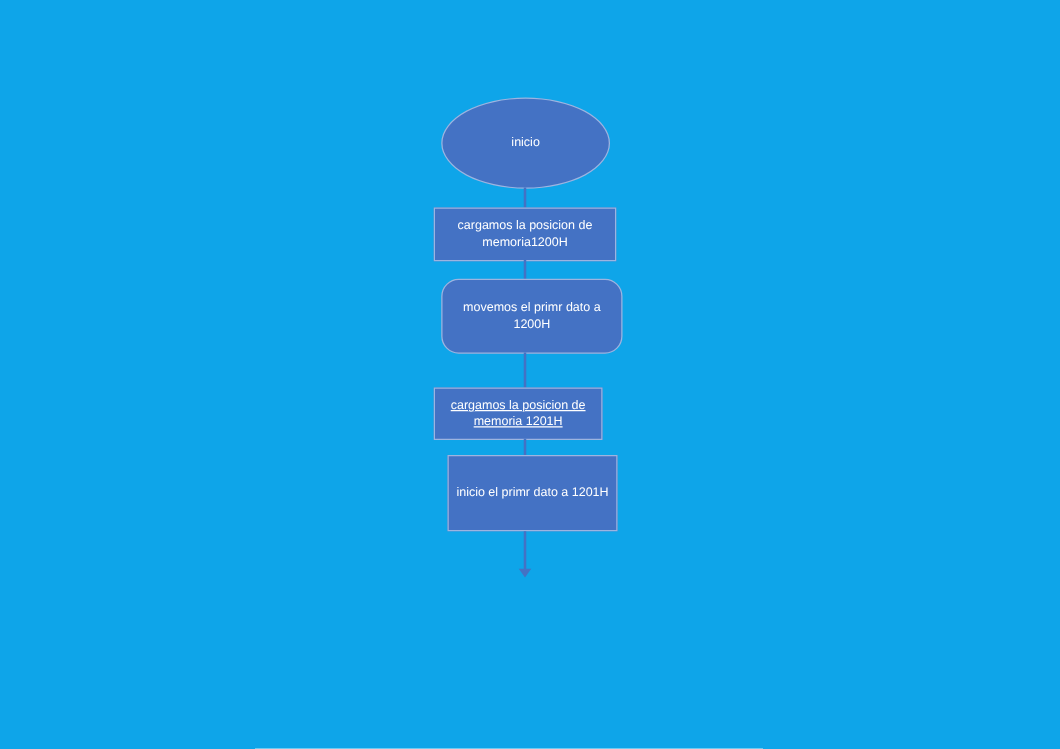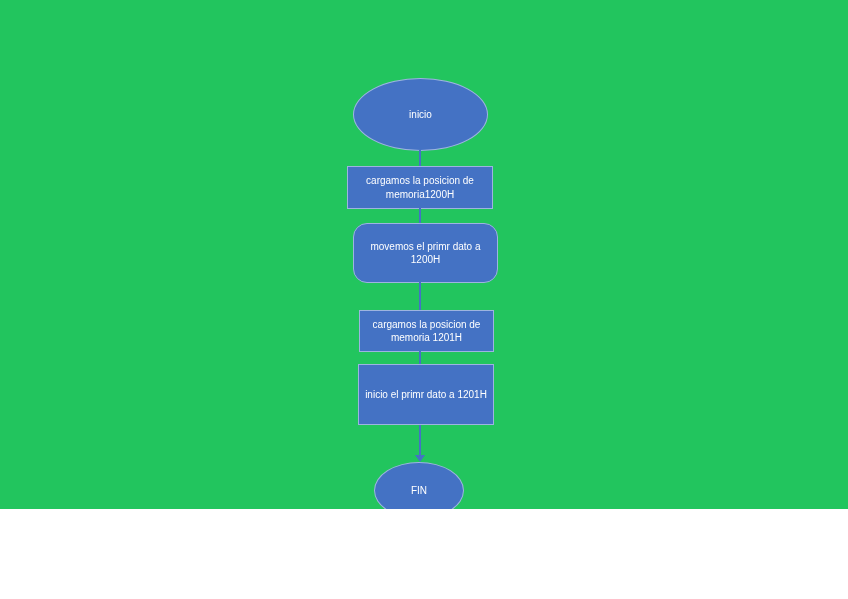--- a/index.html
+++ b/index.html
@@ -4,22 +4,22 @@
 <style>
   html, body {
     margin: 0;
     padding: 0;
     background: #ffffff;
     font-family: "Liberation Sans", sans-serif;
   }
   .canvas {
     position: relative;
     width: 848px;
-    height: 509px;
-    background: #22c55e;
+    height: 599px;
+    background: #0ea5e9;
     overflow: hidden;
   }
   .node {
     position: absolute;
     display: flex;
     align-items: center;
     justify-content: center;
     text-align: center;
     color: #ffffff;
     font-size: 10px;
@@ -47,21 +47,21 @@
     height: 0;
     border-left: 5px solid transparent;
     border-right: 5px solid transparent;
     border-top: 7px solid #4472c4;
   }
 
   
   #n-start  { left: 353px; top:  78px; width: 135px; height: 73px; }
   #n-load0  { left: 347px; top: 166px; width: 146px; height: 43px; }
   #n-move0  { left: 353px; top: 223px; width: 145px; height: 60px; border-radius: 14px; }
-  #n-load1  { left: 359px; top: 310px; width: 135px; height: 42px; }
+  #n-load1  { left: 347px; top: 310px; width: 135px; height: 42px; text-decoration: underline; }
   #n-move1  { left: 358px; top: 364px; width: 136px; height: 61px; }
   #n-end    { left: 374px; top: 462px; width:  90px; height: 57px; }
 
   
   #e1 { left: 419px; top: 150px; height: 17px; }
   #e2 { left: 419px; top: 208px; height: 16px; }
   #e3 { left: 419px; top: 282px; height: 29px; }
   #e4 { left: 419px; top: 351px; height: 14px; }
   #e5 { left: 419px; top: 425px; height: 31px; }
   #e5-head { left: 415px; top: 455px; }
@@ -95,17 +95,14 @@
 
   <div id="e4" class="edge"></div>
 
   <div id="n-move1" class="node rect">
     <span>inicio el primr dato a 1201H</span>
   </div>
 
   <div id="e5" class="edge"></div>
   <div id="e5-head" class="arrowhead"></div>
 
-  <div id="n-end" class="node ellipse">
-    <span>FIN</span>
-  </div>
 
 </div>
 
 </body></html>

